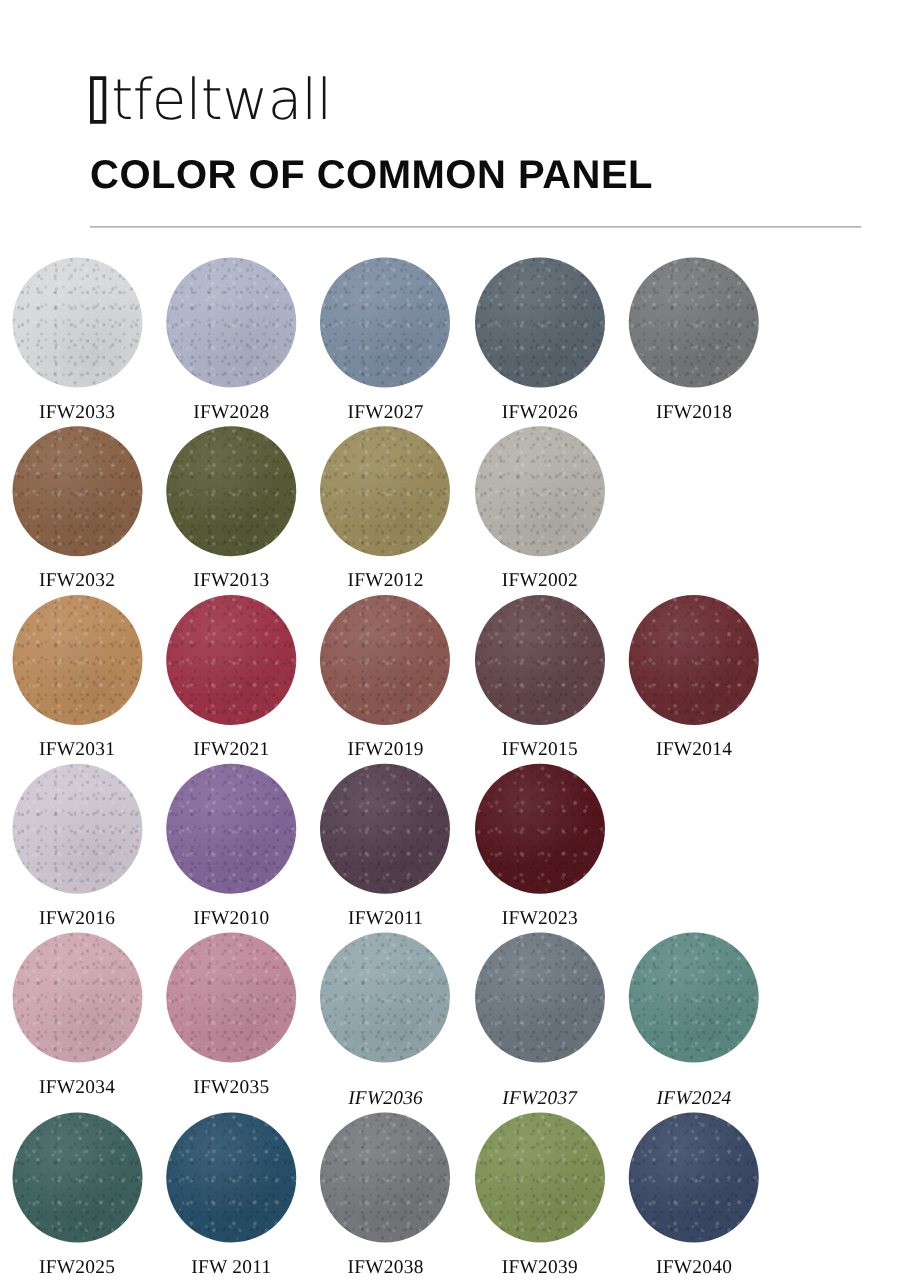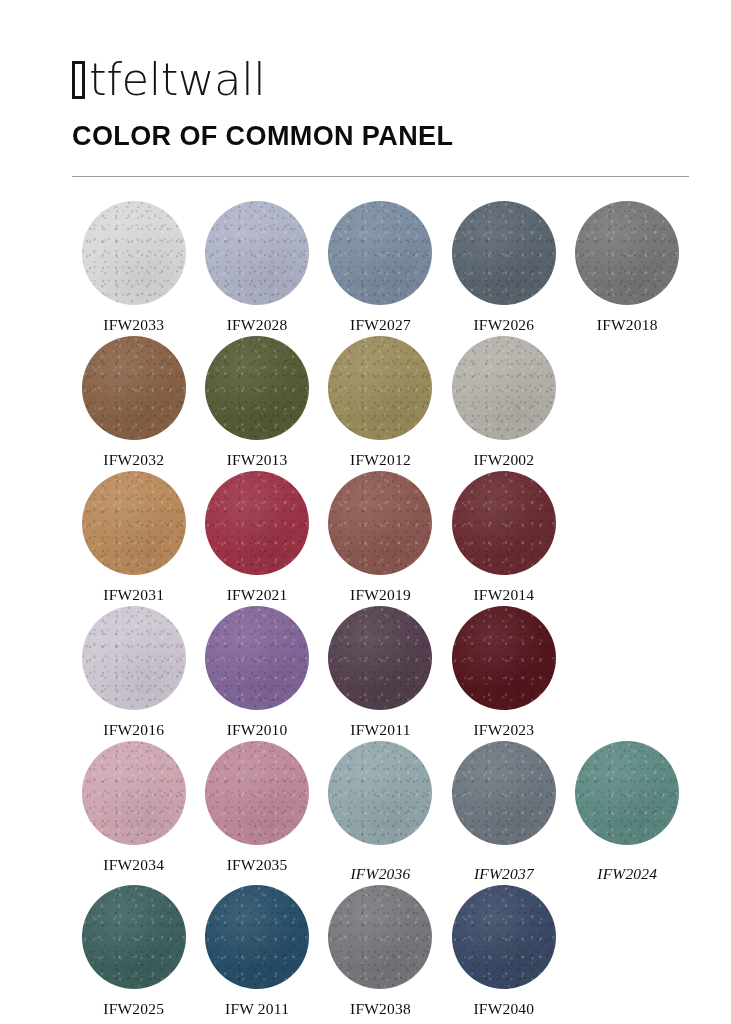--- a/index.html
+++ b/index.html
@@ -50,39 +50,38 @@
     font-size: 45px;
     font-weight: 300;
     letter-spacing: -0.5px;
     color: #141414;
     line-height: 1;
   }
 
   .page-title {
     margin-top: 20px;
     font-family: "Liberation Sans", sans-serif;
-    font-size: 27px;
+    font-size: 32px;
     font-weight: bold;
     letter-spacing: 0.4px;
     color: #0c0c0c;
     line-height: 1;
   }
 
   .divider {
     margin-top: 26px;
     margin-left: 72px;
     width: 617px;
     height: 1px;
     background: #9a9a9a;
   }
 
   
   .grid {
     margin-top: 24px;
-    padding-left: 72px;
     padding-right: 42px;
   }
   .row {
     display: flex;
     justify-content: flex-start;
     margin-bottom: 2px;
   }
   .cell {
     width: 123.4px;
     display: flex;
@@ -204,20 +203,24 @@
       </div>
       <div class="cell">
         <div class="swatch" style="background-color: rgb(158, 52, 72);"></div>
         <div class="label">IFW2021</div>
       </div>
       <div class="cell">
         <div class="swatch" style="background-color: rgb(141, 90, 83);"></div>
         <div class="label">IFW2019</div>
       </div>
       <div class="cell">
+        <div class="swatch" style="background-color: rgb(99, 70, 75);"></div>
+        <div class="label">IFW2015</div>
+      </div>
+      <div class="cell">
         <div class="swatch" style="background-color: rgb(107, 45, 51);"></div>
         <div class="label">IFW2014</div>
       </div>
     </div>
 
     <div class="row">
       <div class="cell">
         <div class="swatch" style="background-color: rgb(207, 199, 210);"></div>
         <div class="label">IFW2016</div>
       </div>
@@ -265,19 +268,23 @@
       </div>
       <div class="cell">
         <div class="swatch" style="background-color: rgb(40, 80, 106);"></div>
         <div class="label">IFW 2011</div>
       </div>
       <div class="cell">
         <div class="swatch" style="background-color: rgb(119, 121, 124);"></div>
         <div class="label">IFW2038</div>
       </div>
       <div class="cell">
+        <div class="swatch" style="background-color: rgb(127, 145, 85);"></div>
+        <div class="label">IFW2039</div>
+      </div>
+      <div class="cell">
         <div class="swatch" style="background-color: rgb(59, 74, 103);"></div>
         <div class="label">IFW2040</div>
       </div>
     </div>
 
   </div>
 </div>
 
 </body></html>

